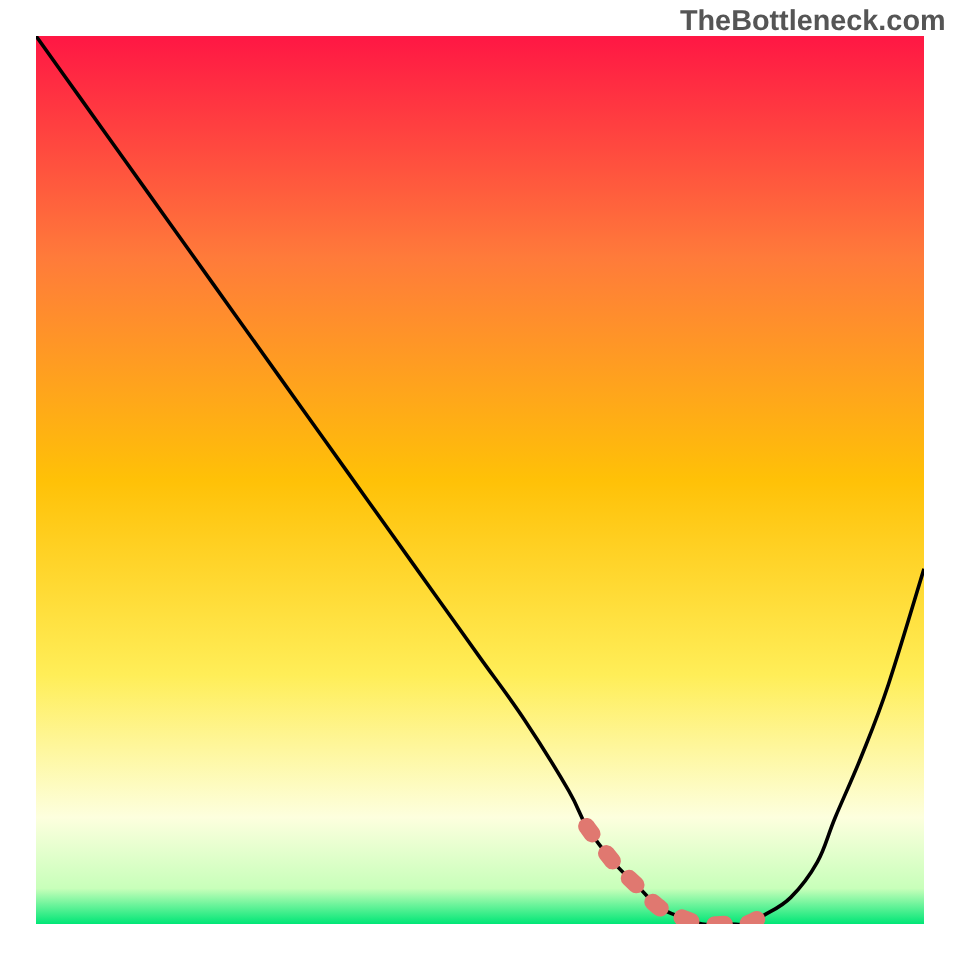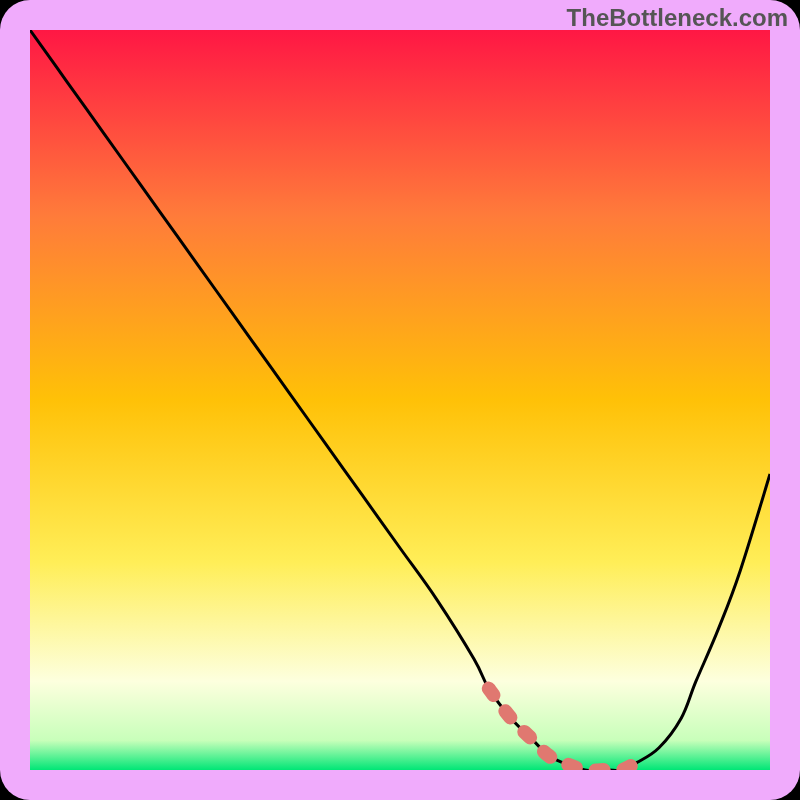--- a/index.html
+++ b/index.html
@@ -7,22 +7,21 @@
     padding: 0;
     width: 800px;
     height: 800px;
     background: #000;
     overflow: hidden;
   }
   .chart-container {
     position: relative;
     width: 800px;
     height: 800px;
-    background: #f0abfc;
-    border-radius: 30px;
+    background: #ffffff;
   }
   .plot-area {
     position: absolute;
     left: 30px;
     top: 30px;
     width: 740px;
     height: 740px;
   }
   .watermark {
     position: absolute;

